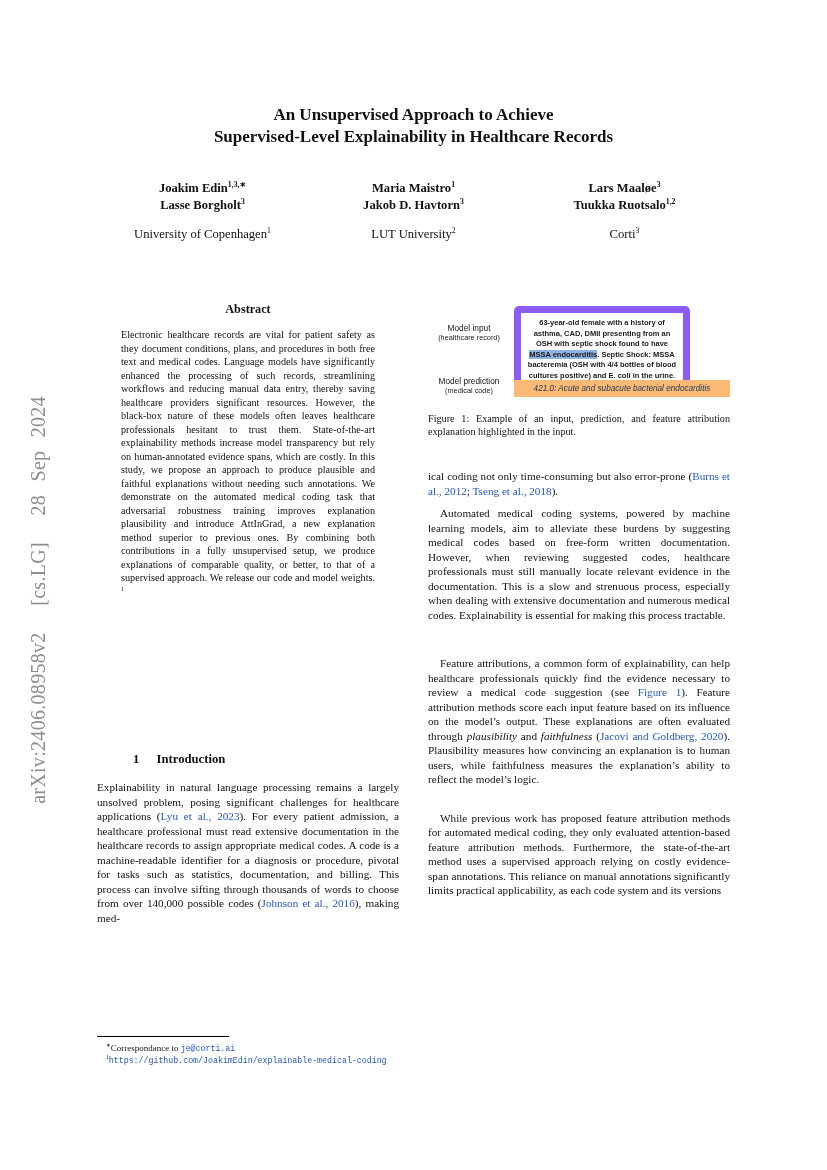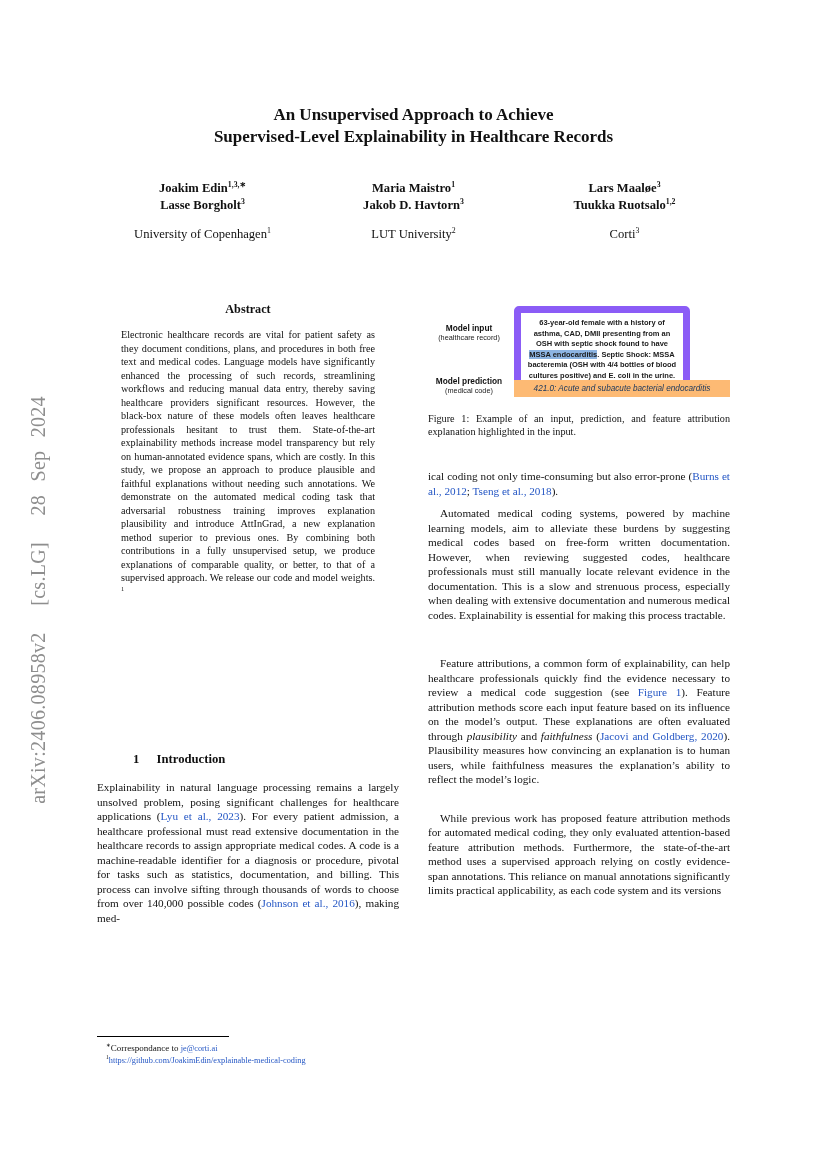--- a/index.html
+++ b/index.html
@@ -78,31 +78,31 @@
     text-align: justify;
   }
   .para-indent { text-indent: 12px; }
   .gap-sm { margin-top: 8px; }
   .gap-md { margin-top: 24px; }
   .gap-lg { margin-top: 34px; }
 
   
   .footnote-rule { width: 132px; border-top: 1px solid #000; margin-bottom: 6px; }
   .footnote { font-size: 9px; line-height: 11.5px; text-indent: 9px; text-align: left; }
-  .mono { font-family: Liberation Serif, serif; font-size: 0.92em; }
+  .mono { font-family: Liberation Mono, monospace; font-size: 0.92em; }
   .link { color: #2456c4; text-decoration: none; }
   .it { font-style: italic; }
   .hl { background: #8db4e2; }
 
   
   .figure { position: relative; height: 93px; margin-top: 4px; font-family: "Liberation Sans", sans-serif; }
   .fig-label { position: absolute; left: 0; width: 82px; text-align: center; }
   .fig-label-input { top: 17px; }
   .fig-label-pred  { top: 70px; }
-  .fig-label-bold { font-weight: bold; font-size: 8.3px; line-height: 10px; }
+  .fig-label-bold { font-weight: normal; font-size: 8.3px; line-height: 10px; }
   .fig-label-sub  { font-size: 7.3px; line-height: 9px; color: #222; }
   .fig-input-box {
     position: absolute; left: 86px; top: 0;
     width: 176px;
     border: 7px solid #8b5cf6;
     border-radius: 5px;
     background: #ffffff;
     padding: 5px 6px;
     font-size: 7.5px;
     line-height: 10.5px;

